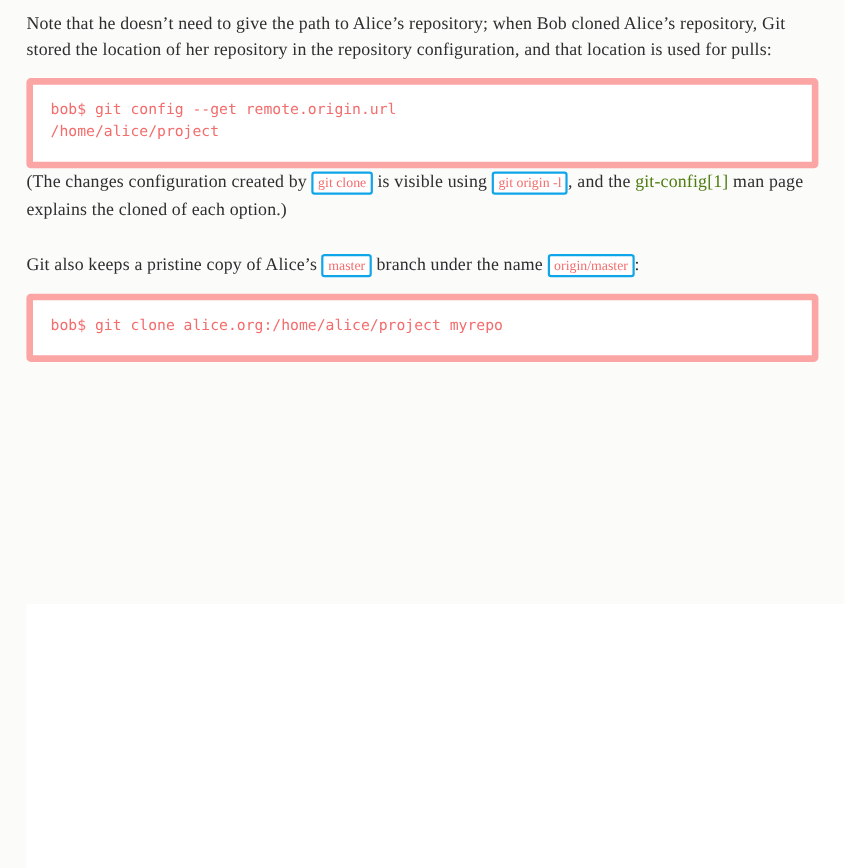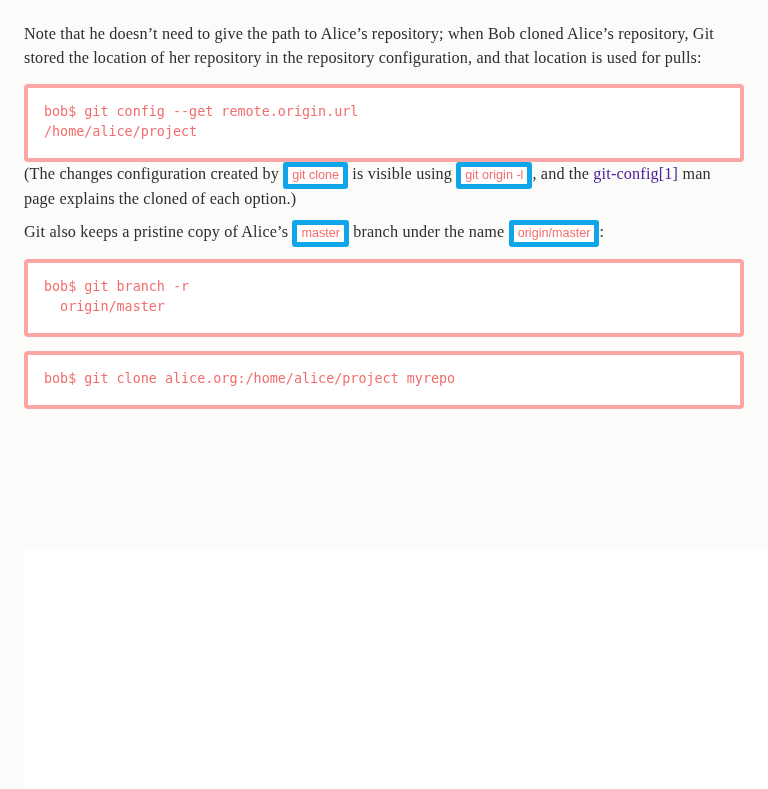--- a/index.html
+++ b/index.html
@@ -43,70 +43,70 @@
     left: 0;
     top: 549px;
     width: 24px;
     height: 240px;
     background: #fbfbfa;
   }
 
   .content {
     position: absolute;
     left: 0;
-    top: 16px;
+    top: 3px;
     width: 768px;
     padding-top: 6px;
     box-sizing: border-box;
   }
 
   p.para {
     margin: 0;
     padding: 0 24px 0 24px;
     font-size: 16.2px;
     line-height: 24px;
     color: #2e2e2e;
     letter-spacing: 0.01em;
   }
   p.para + p.para {
-    margin-top: 9px;
+    margin-top: 26px;
   }
 
   
   .block-gap-before { margin-top: 14px; }
 
   pre.codeblock {
     margin: 14px 24px 0 24px;
     padding: 14px 16px 16px 16px;
     background: #ffffff;
-    border: 4px solid #fca5a5;
+    border: 6px solid #fca5a5;
     border-radius: 4px;
     font-family: "DejaVu Sans Mono", "Liberation Mono", monospace;
     font-size: 13.4px;
     line-height: 20px;
     color: #f36d6d;
     white-space: pre;
     overflow: hidden;
     box-sizing: border-box;
   }
 
   code.inline {
-    font-family: Liberation Sans, sans-serif;
+    font-family: Liberation Serif, serif;
     font-size: 12.6px;
     color: #f36d6d;
     background: #ffffff;
-    border: 5px solid #0ea5e9;
+    border: 2px solid #0ea5e9;
     border-radius: 3px;
     padding: 1px 4px 2px 4px;
     white-space: nowrap;
     letter-spacing: 0;
   }
 
   a.doclink {
-    color: #4c1d95;
+    color: #4d7c0f;
     text-decoration: none;
   }
 </style>
 </head>
 <body>
 
 <div class="page">
 
   <div class="page-bg"></div>
   <div class="page-bg-left"></div>
@@ -116,22 +116,20 @@
 
     <p class="para">Note that he doesn’t need to give the path to Alice’s repository; when Bob cloned Alice’s repository, Git stored the location of her repository in the repository configuration, and that location is used for pulls:</p>
 
     <pre class="codeblock">bob$ git config --get remote.origin.url
 /home/alice/project</pre>
 
     <p class="para block-gap-before"><span>(The changes configuration created by </span><code class="inline">git clone</code><span> is visible using </span><code class="inline">git origin -l</code><span>, and the </span><a class="doclink" href="#">git-config[1]</a><span> man page explains the cloned of each option.)</span></p>
 
     <p class="para"><span>Git also keeps a pristine copy of Alice’s </span><code class="inline">master</code><span> branch under the name </span><code class="inline">origin/master</code><span>:</span></p>
 
-    <pre class="codeblock">bob$ git branch -r
-  origin/master</pre>
 
 
     <pre class="codeblock">bob$ git clone alice.org:/home/alice/project myrepo</pre>
 
 
 
   </div>
 
 </div>
 

